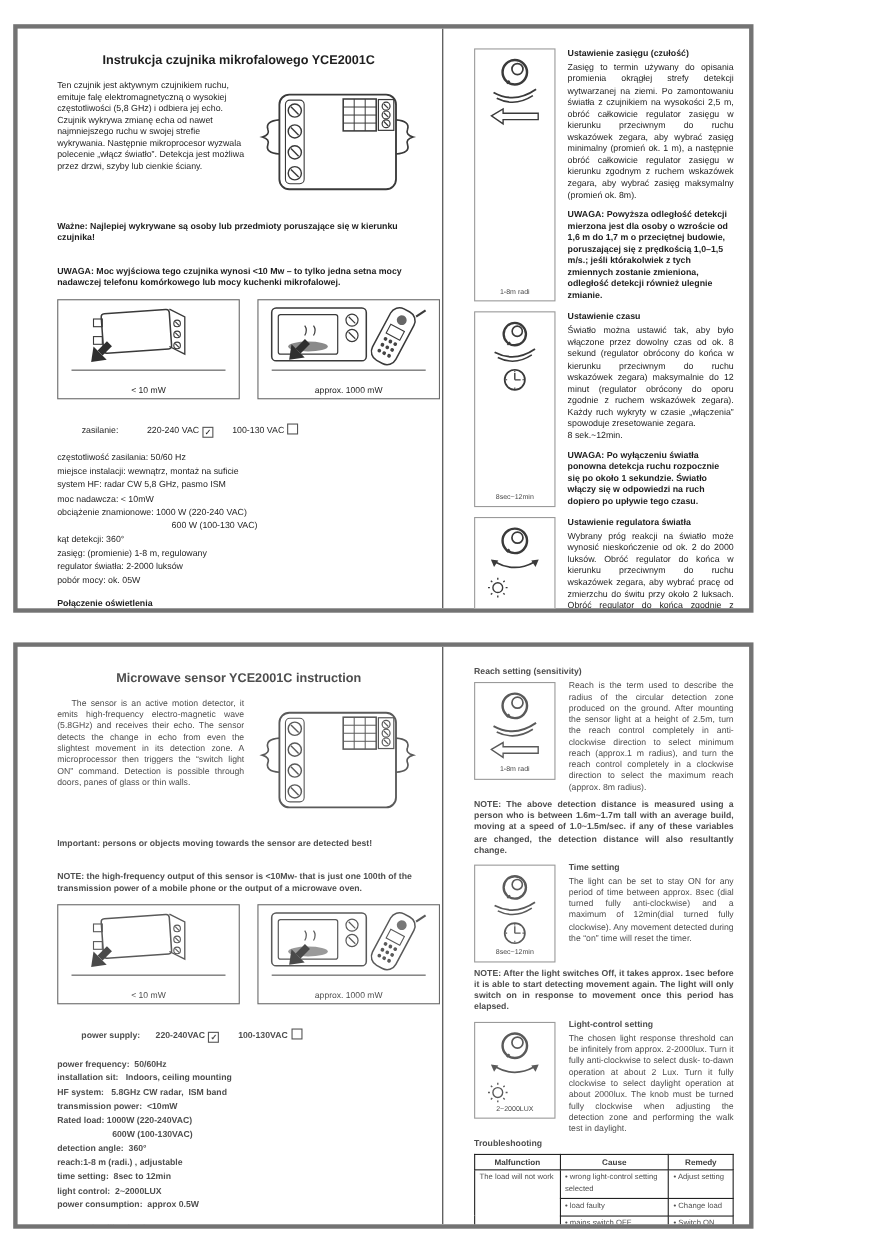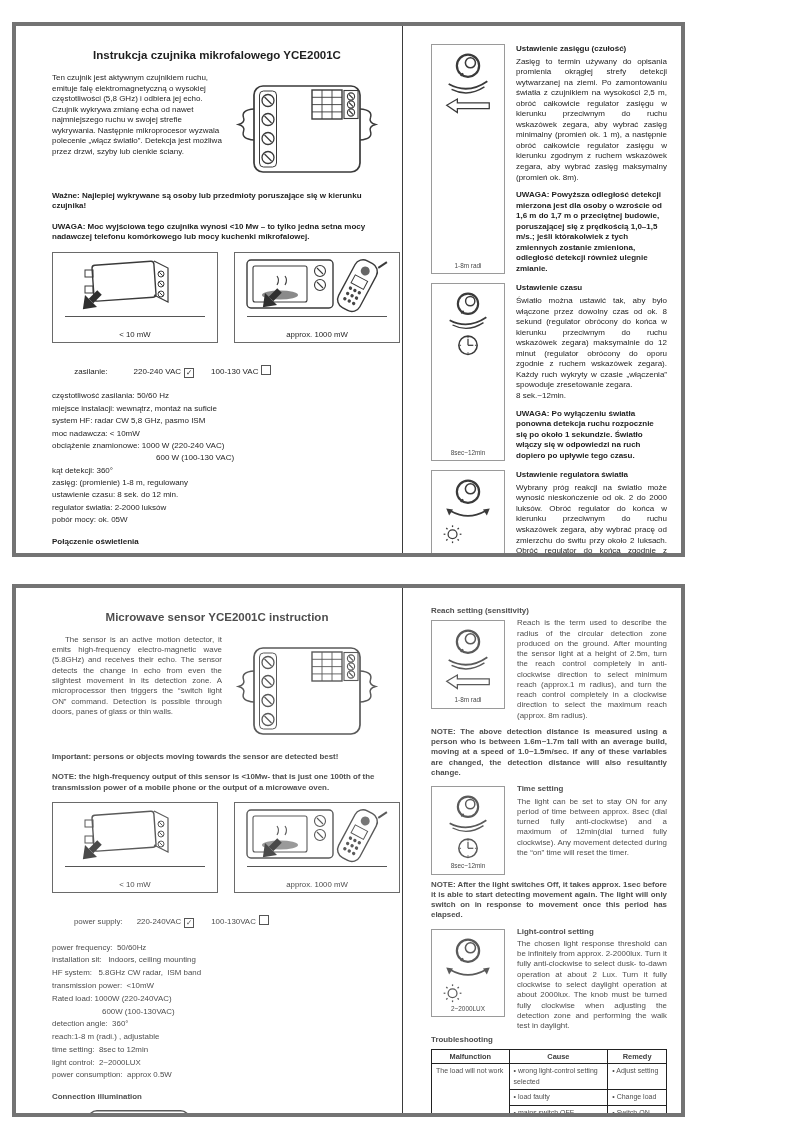--- a/index.html
+++ b/index.html
@@ -13,27 +13,27 @@
   .col-l{width:387px;border-right:1px solid #3b3b3b;padding:20px 20px 6px 36px;}
   .col-r{flex:1;padding:18px 14px 6px 28px;}
   .pl{color:#1e1e1e;font-size:8px;line-height:1.32;}
   .en{color:#4e4e4e;font-size:7.9px;line-height:1.3;}
   p{margin:0;}
   .doc-title{font-size:11.5px;font-weight:bold;text-align:center;margin:2px 0 10px;}
   .intro-row{display:flex;gap:10px;}
   .intro{flex:1;}
   .intro-ind{text-indent:13px;text-align:justify;}
   .device{width:150px;flex:none;padding-top:8px;}
-  .bold-para{font-weight:bold;margin-top:10px;}
+  .bold-para{font-weight:bold;margin-top:20px;}
   .figs{display:flex;gap:16px;margin-top:9px;}
   .fig{width:166px;border:1px solid #6a6a6a;margin:0;padding:4px 4px 1px;box-sizing:border-box;}
   .fig svg{display:block;}
   .fig-caption{border-top:1px solid #555;text-align:center;font-size:7.8px;padding:13px 0 1px;margin:1px 8px 0;}
   .specs{margin-top:9px;line-height:1.55;}
-  .en .specs{line-height:1.62;}
+  .en .specs{line-height:1.62;font-weight:bold;}
   .spec-line{white-space:pre-wrap;}
   .indent-pl{padding-left:104px;}
   .indent-en{padding-left:50px;}
   .checkbox{display:inline-block;width:8px;height:8px;border:1px solid #555;font-size:7.5px;
             line-height:8px;text-align:center;vertical-align:-1px;margin:0 3px;}
   .checkbox.checked::after{content:"✓";}
   .gap1{display:inline-block;width:26px;}
   .gap2{display:inline-block;width:14px;}
   .conn-heading{font-weight:bold;margin-top:10px;margin-bottom:2px;}
   .conn-row{display:flex;gap:24px;align-items:flex-start;}
@@ -182,21 +182,20 @@
           <span>zasilanie:</span><span class="gap1"></span><span>220-240 VAC</span><span class="checkbox checked"></span><span class="gap2"></span><span>100-130 VAC</span><span class="checkbox"></span>
         </div>
         <div class="spec-line">częstotliwość zasilania: 50/60 Hz</div>
         <div class="spec-line">miejsce instalacji: wewnątrz, montaż na suficie</div>
         <div class="spec-line">system HF: radar CW 5,8 GHz, pasmo ISM</div>
         <div class="spec-line">moc nadawcza: &lt; 10mW</div>
         <div class="spec-line">obciążenie znamionowe: 1000 W (220-240 VAC)</div>
         <div class="spec-line indent-pl">600 W (100-130 VAC)</div>
         <div class="spec-line">kąt detekcji: 360°</div>
         <div class="spec-line">zasięg: (promienie) 1-8 m, regulowany</div>
-        <div class="spec-line">ustawienie czasu: 8 sek. do 12 min.</div>
         <div class="spec-line">regulator światła: 2-2000 luksów</div>
         <div class="spec-line">pobór mocy: ok. 05W</div>
       </div>
 
       <p class="conn-heading">Połączenie oświetlenia</p>
       <div class="conn-row">
         <svg width="186" height="100" viewBox="0 0 195 105">
           <path d="M38 28 q-13 1 -10.5 8.5 q2 5 -5 7 q7 2 5 7 q-2.5 7.5 10.5 8.5" fill="none" stroke="#3a3a3a" stroke-width="1.5"></path>
           <path d="M144 28 q13 1 10.5 8.5 q-2 5 5 7 q-7 2 -5 7 q2.5 7.5 -10.5 8.5" fill="none" stroke="#3a3a3a" stroke-width="1.5"></path>
           <rect x="38" y="6" width="106" height="86" rx="9" fill="#fff" stroke="#3a3a3a" stroke-width="1.7"></rect>

